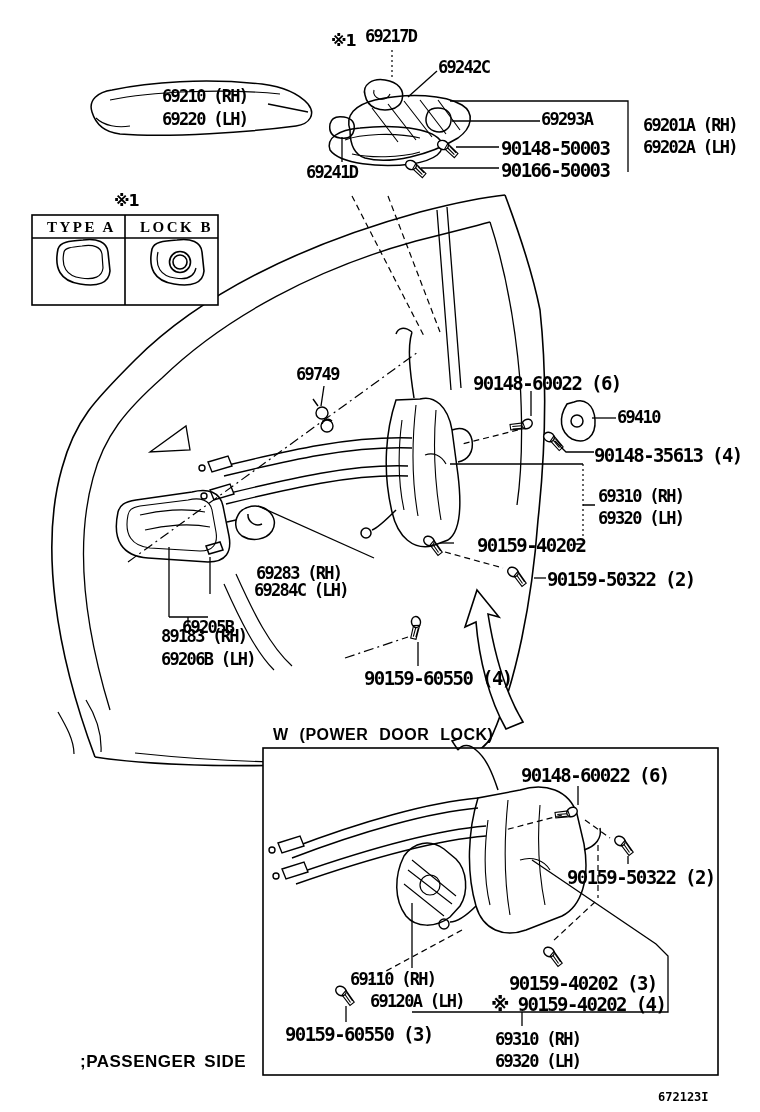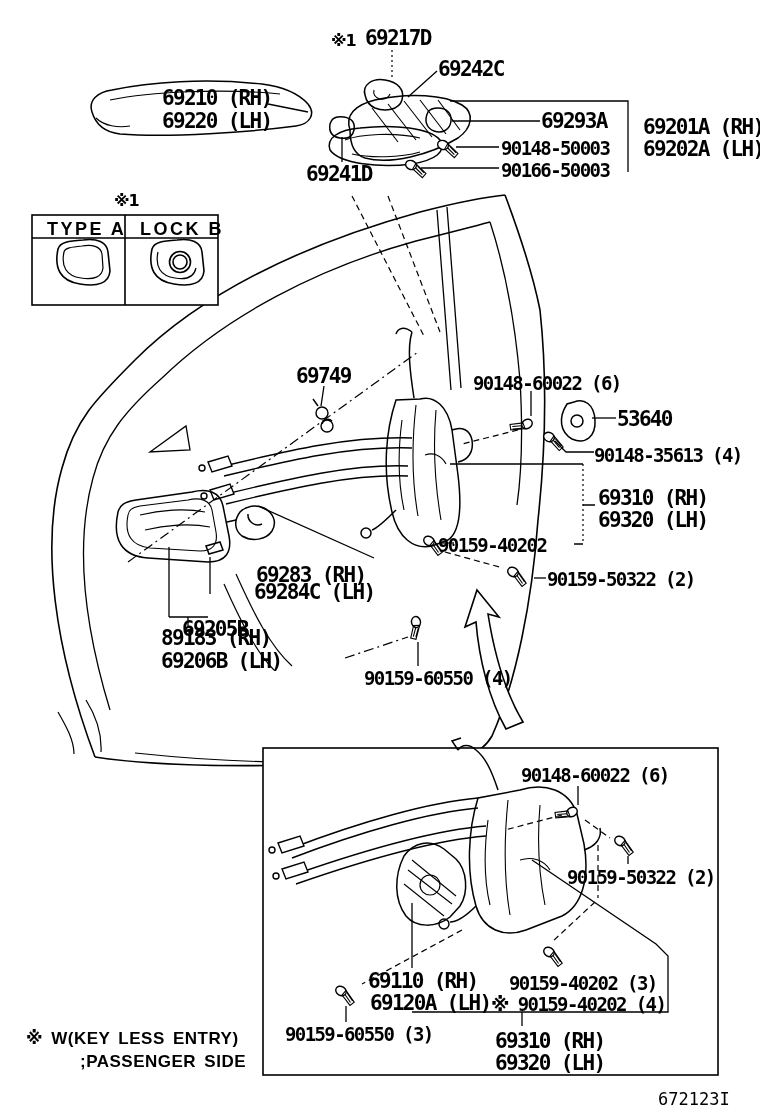--- a/index.html
+++ b/index.html
@@ -1,25 +1,25 @@
 <!DOCTYPE html>
 <html><head>
 <meta charset="utf-8">
 <style>
   html,body{margin:0;padding:0;background:#fff;}
   #canvas{position:relative;width:760px;height:1112px;background:#fff;overflow:hidden;
           font-family:"DejaVu Sans Mono","DejaVu Sans",monospace;color:#000;}
   #art{position:absolute;left:0;top:0;}
   .lbl{position:absolute;font-weight:bold;font-size:19px;letter-spacing:-1.6px;line-height:1;white-space:pre;}
-  .lbl-lg{position:absolute;font-weight:bold;font-size:21px;letter-spacing:-1.7px;line-height:1;white-space:pre;}
+  .lbl-lg{position:absolute;font-weight:bold;font-size:17px;letter-spacing:-1.7px;line-height:1;white-space:pre;}
   .mark{position:absolute;font-weight:bold;font-size:16px;letter-spacing:-1px;line-height:1;white-space:pre;font-family:"DejaVu Sans",sans-serif;}
-  .hdr{position:absolute;font-family:Liberation Sans, sans-serif;font-weight:bold;font-size:18px;letter-spacing:2.5px;line-height:1;white-space:pre;}
+  .hdr{position:absolute;font-family:Liberation Serif, serif;font-weight:bold;font-size:15px;letter-spacing:2.5px;line-height:1;white-space:pre;}
   .note{position:absolute;font-family:"Liberation Sans","DejaVu Sans",sans-serif;font-weight:bold;font-size:16px;letter-spacing:.5px;word-spacing:6px;line-height:1;white-space:pre;}
   .note2{position:absolute;font-family:"Liberation Sans","DejaVu Sans",sans-serif;font-weight:bold;font-size:17px;letter-spacing:.5px;word-spacing:3px;line-height:1;white-space:pre;}
-  .code{position:absolute;font-weight:normal;font-size:17px;line-height:1;white-space:pre;}
+  .code{position:absolute;font-weight:bold;font-size:12px;line-height:1;white-space:pre;}
 </style>
 </head>
 <body>
 
 <div id="canvas">
 
 <svg id="art" width="760" height="1112" viewBox="0 0 760 1112" fill="none" stroke="#000">
   <defs>
     <g id="scr">
       <ellipse rx="5.5" ry="4.5" fill="#fff" stroke-width="1.4"></ellipse>
@@ -183,40 +183,40 @@
   <div class="lbl" style="left:501px;top:139px">90148-50003</div>
   <div class="lbl" style="left:501px;top:161px">90166-50003</div>
   <div class="lbl-lg" style="left:306px;top:164px">69241D</div>
 
   <div class="mark" style="left:114px;top:193px">※1</div>
   <div class="hdr" style="left:47px;top:220px">TYPE A</div>
   <div class="hdr" style="left:140px;top:220px">LOCK B</div>
 
   <div class="lbl-lg" style="left:296px;top:366px">69749</div>
   <div class="lbl" style="left:473px;top:374px">90148-60022 (6)</div>
-  <div class="lbl-lg" style="left:617px;top:409px">53640</div>
+  <div class="lbl-lg" style="left:617px;top:409px">69410</div>
   <div class="lbl" style="left:594px;top:446px">90148-35613 (4)</div>
   <div class="lbl-lg" style="left:598px;top:488px">69310 (RH)</div>
   <div class="lbl-lg" style="left:598px;top:510px">69320 (LH)</div>
-  <div class="lbl" style="left:438px;top:536px">90159-40202</div>
+  <div class="lbl" style="left:477px;top:536px">90159-40202</div>
   <div class="lbl" style="left:547px;top:570px">90159-50322 (2)</div>
   <div class="lbl-lg" style="left:256px;top:565px">69283 (RH)</div>
   <div class="lbl-lg" style="left:254px;top:582px">69284C (LH)</div>
   <div class="lbl-lg" style="left:182px;top:619px">69205B</div>
   <div class="lbl-lg" style="left:161px;top:628px">89183 (RH)</div>
   <div class="lbl-lg" style="left:161px;top:651px">69206B (LH)</div>
   <div class="lbl" style="left:364px;top:669px">90159-60550 (4)</div>
 
+  <div class="note" style="left:273px;top:727px">W (POWER DOOR LOCK)</div>
   <div class="lbl" style="left:521px;top:766px">90148-60022 (6)</div>
   <div class="lbl" style="left:567px;top:868px">90159-50322 (2)</div>
-  <div class="lbl-lg" style="left:368px;top:971px">69110 (RH)</div>
+  <div class="lbl-lg" style="left:350px;top:971px">69110 (RH)</div>
   <div class="lbl-lg" style="left:370px;top:993px">69120A (LH)</div>
   <div class="lbl" style="left:509px;top:974px">90159-40202 (3)</div>
   <div class="lbl" style="left:491px;top:995px">※ 90159-40202 (4)</div>
   <div class="lbl" style="left:285px;top:1025px">90159-60550 (3)</div>
   <div class="lbl-lg" style="left:495px;top:1031px">69310 (RH)</div>
   <div class="lbl-lg" style="left:495px;top:1053px">69320 (LH)</div>
 
-  <div class="note2" style="left:26px;top:1030px">※ W(KEY LESS ENTRY)</div>
   <div class="note2" style="left:80px;top:1053px">;PASSENGER SIDE</div>
   <div class="code" style="left:658px;top:1091px">672123I</div>
 
 </div>
 
 </body></html>

